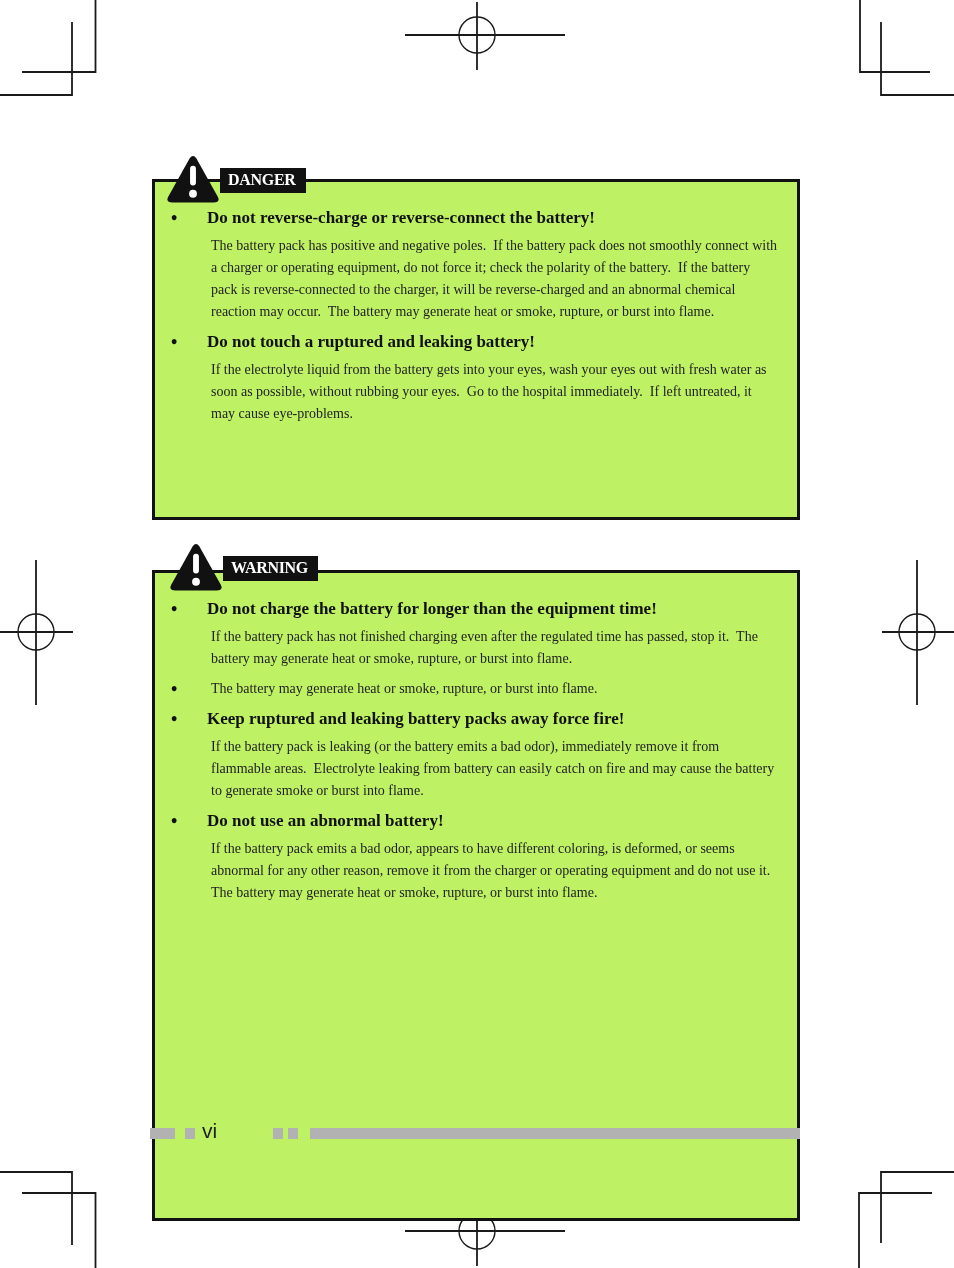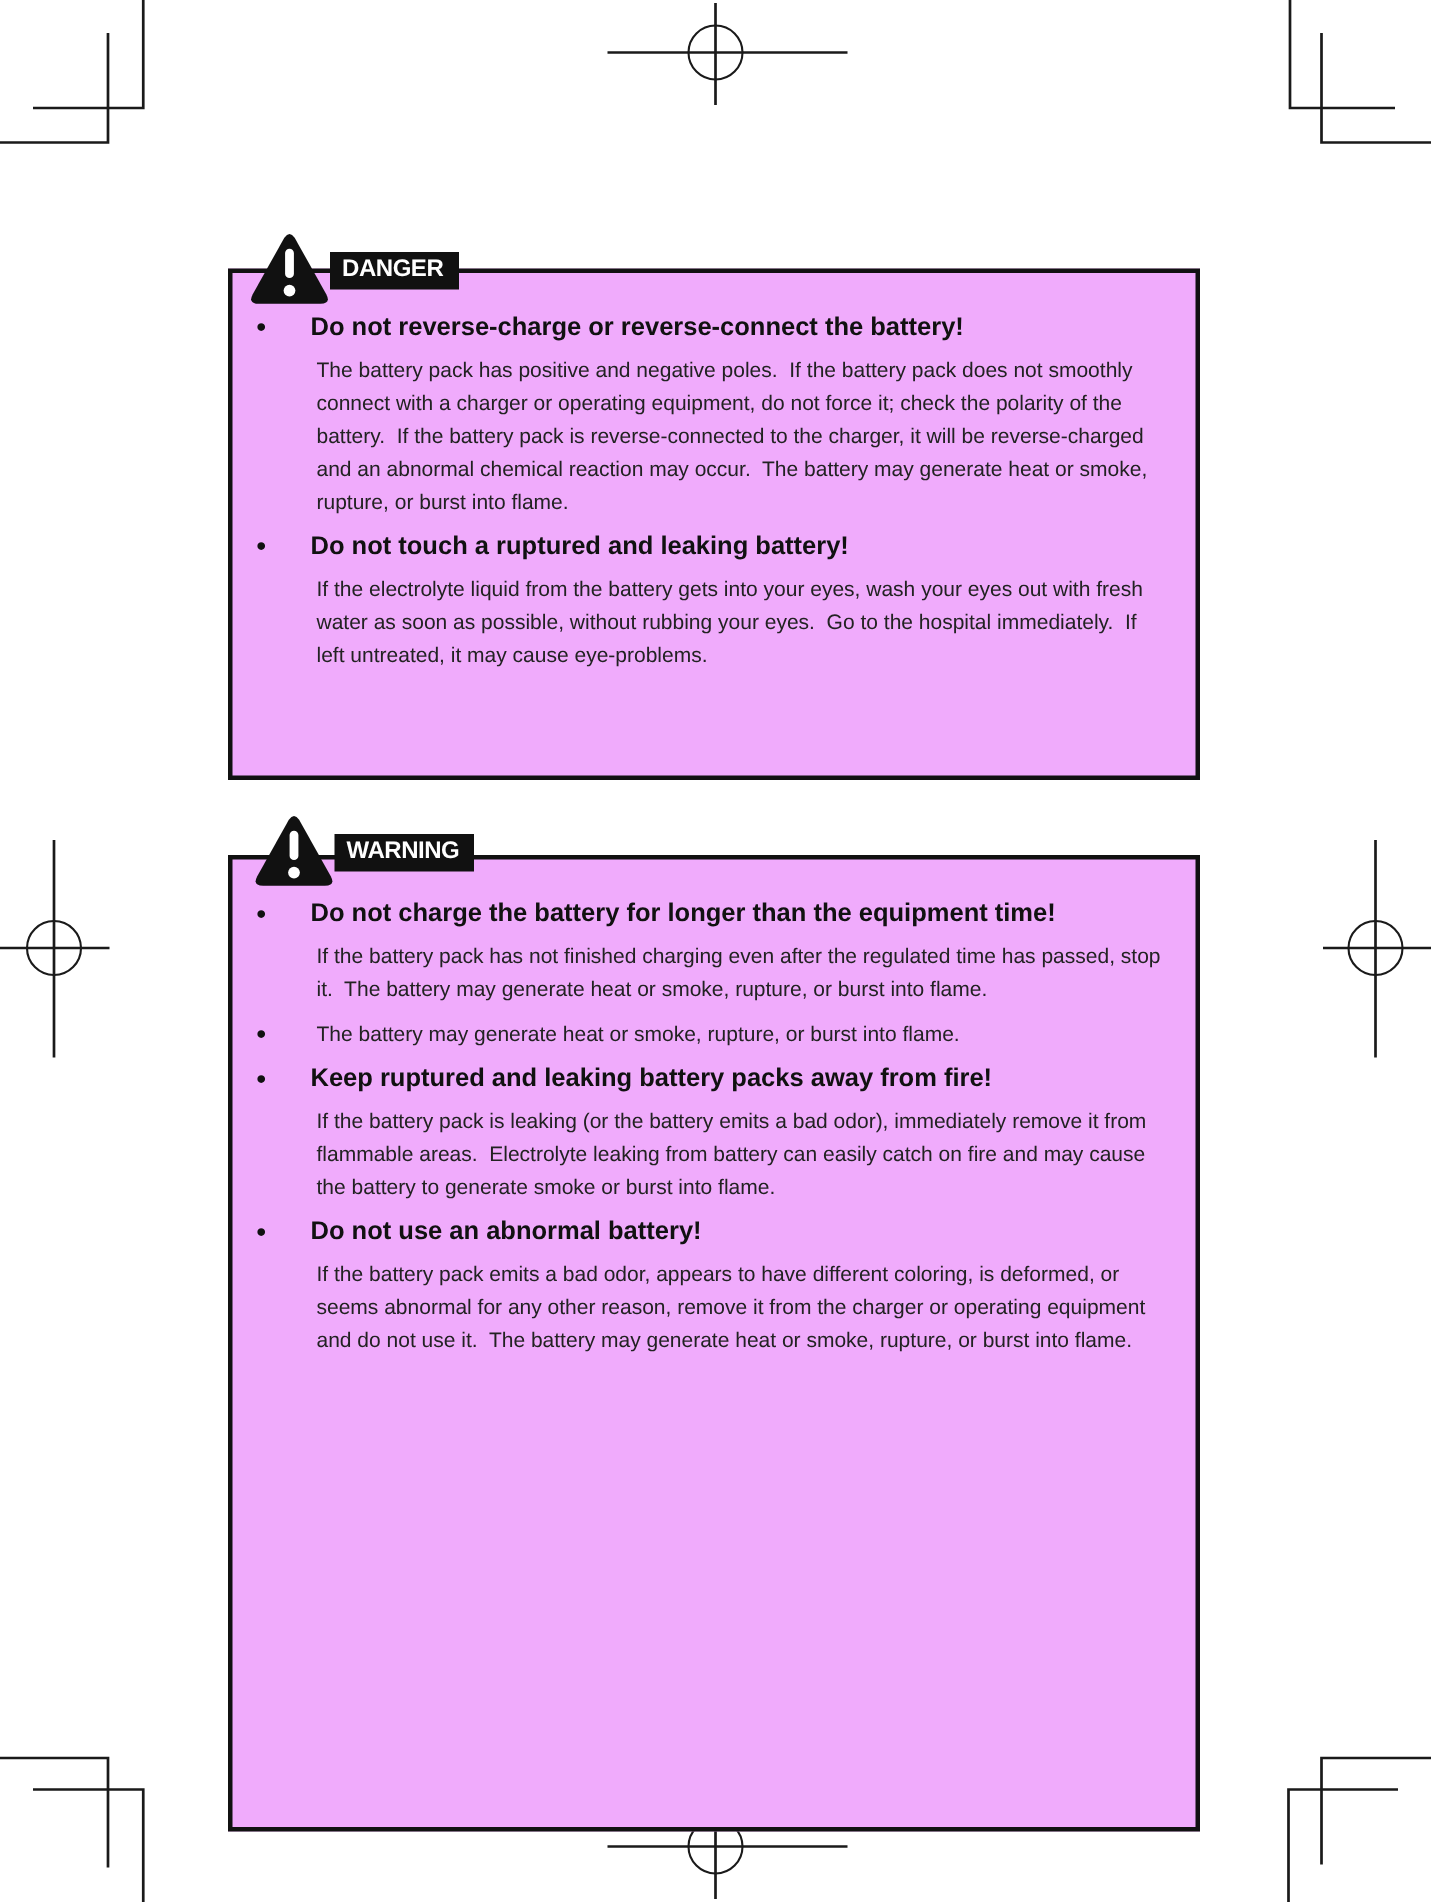--- a/index.html
+++ b/index.html
@@ -12,21 +12,22 @@
     overflow:hidden;
   }
   .reg-marks { position:absolute; inset:0; width:954px; height:1268px; pointer-events:none; }
 
   
   .warn-box {
     position:absolute;
     left:152px; width:648px;
     border:3px solid #111;
     box-sizing:border-box;
-    background:#f0abfc;
+    background:#bef264;
+    font-family:Liberation Serif, serif;
   }
   .warn-box.danger  { top:179px; height:341px; }
   .warn-box.warning { top:570px; height:651px; }
 
   .box-label {
     position:absolute;
     display:flex; align-items:flex-start;
   }
   .danger  .box-label { top:-27px; left:11px; }
   .warning .box-label { top:-30px; left:14px; }
@@ -166,28 +167,36 @@
       </div>
       <div class="item">
         <div class="bullet">•</div>
         <div class="item-text">
           <p class="item-body">The battery may generate heat or smoke, rupture, or burst into flame.</p>
         </div>
       </div>
       <div class="item">
         <div class="bullet">•</div>
         <div class="item-text">
-          <p class="item-heading">Keep ruptured and leaking battery packs away from fire!</p>
+          <p class="item-heading">Keep ruptured and leaking battery packs away force fire!</p>
           <p class="item-body">If the battery pack is leaking (or the battery emits a bad odor), immediately remove it from flammable areas.  Electrolyte leaking from battery can easily catch on fire and may cause the battery to generate smoke or burst into flame.</p>
         </div>
       </div>
       <div class="item">
         <div class="bullet">•</div>
         <div class="item-text">
           <p class="item-heading">Do not use an abnormal battery!</p>
           <p class="item-body">If the battery pack emits a bad odor, appears to have different coloring, is deformed, or seems abnormal for any other reason, remove it from the charger or operating equipment and do not use it.  The battery may generate heat or smoke, rupture, or burst into flame.</p>
         </div>
       </div>
     </div>
   </section>
 
+  <div class="footer">
+    <div class="f-bar b1"></div>
+    <div class="f-bar s1"></div>
+    <div class="page-num">vi</div>
+    <div class="f-bar s2"></div>
+    <div class="f-bar s3"></div>
+    <div class="f-bar long"></div>
+  </div>
 
 </div>
 
 </body></html>

